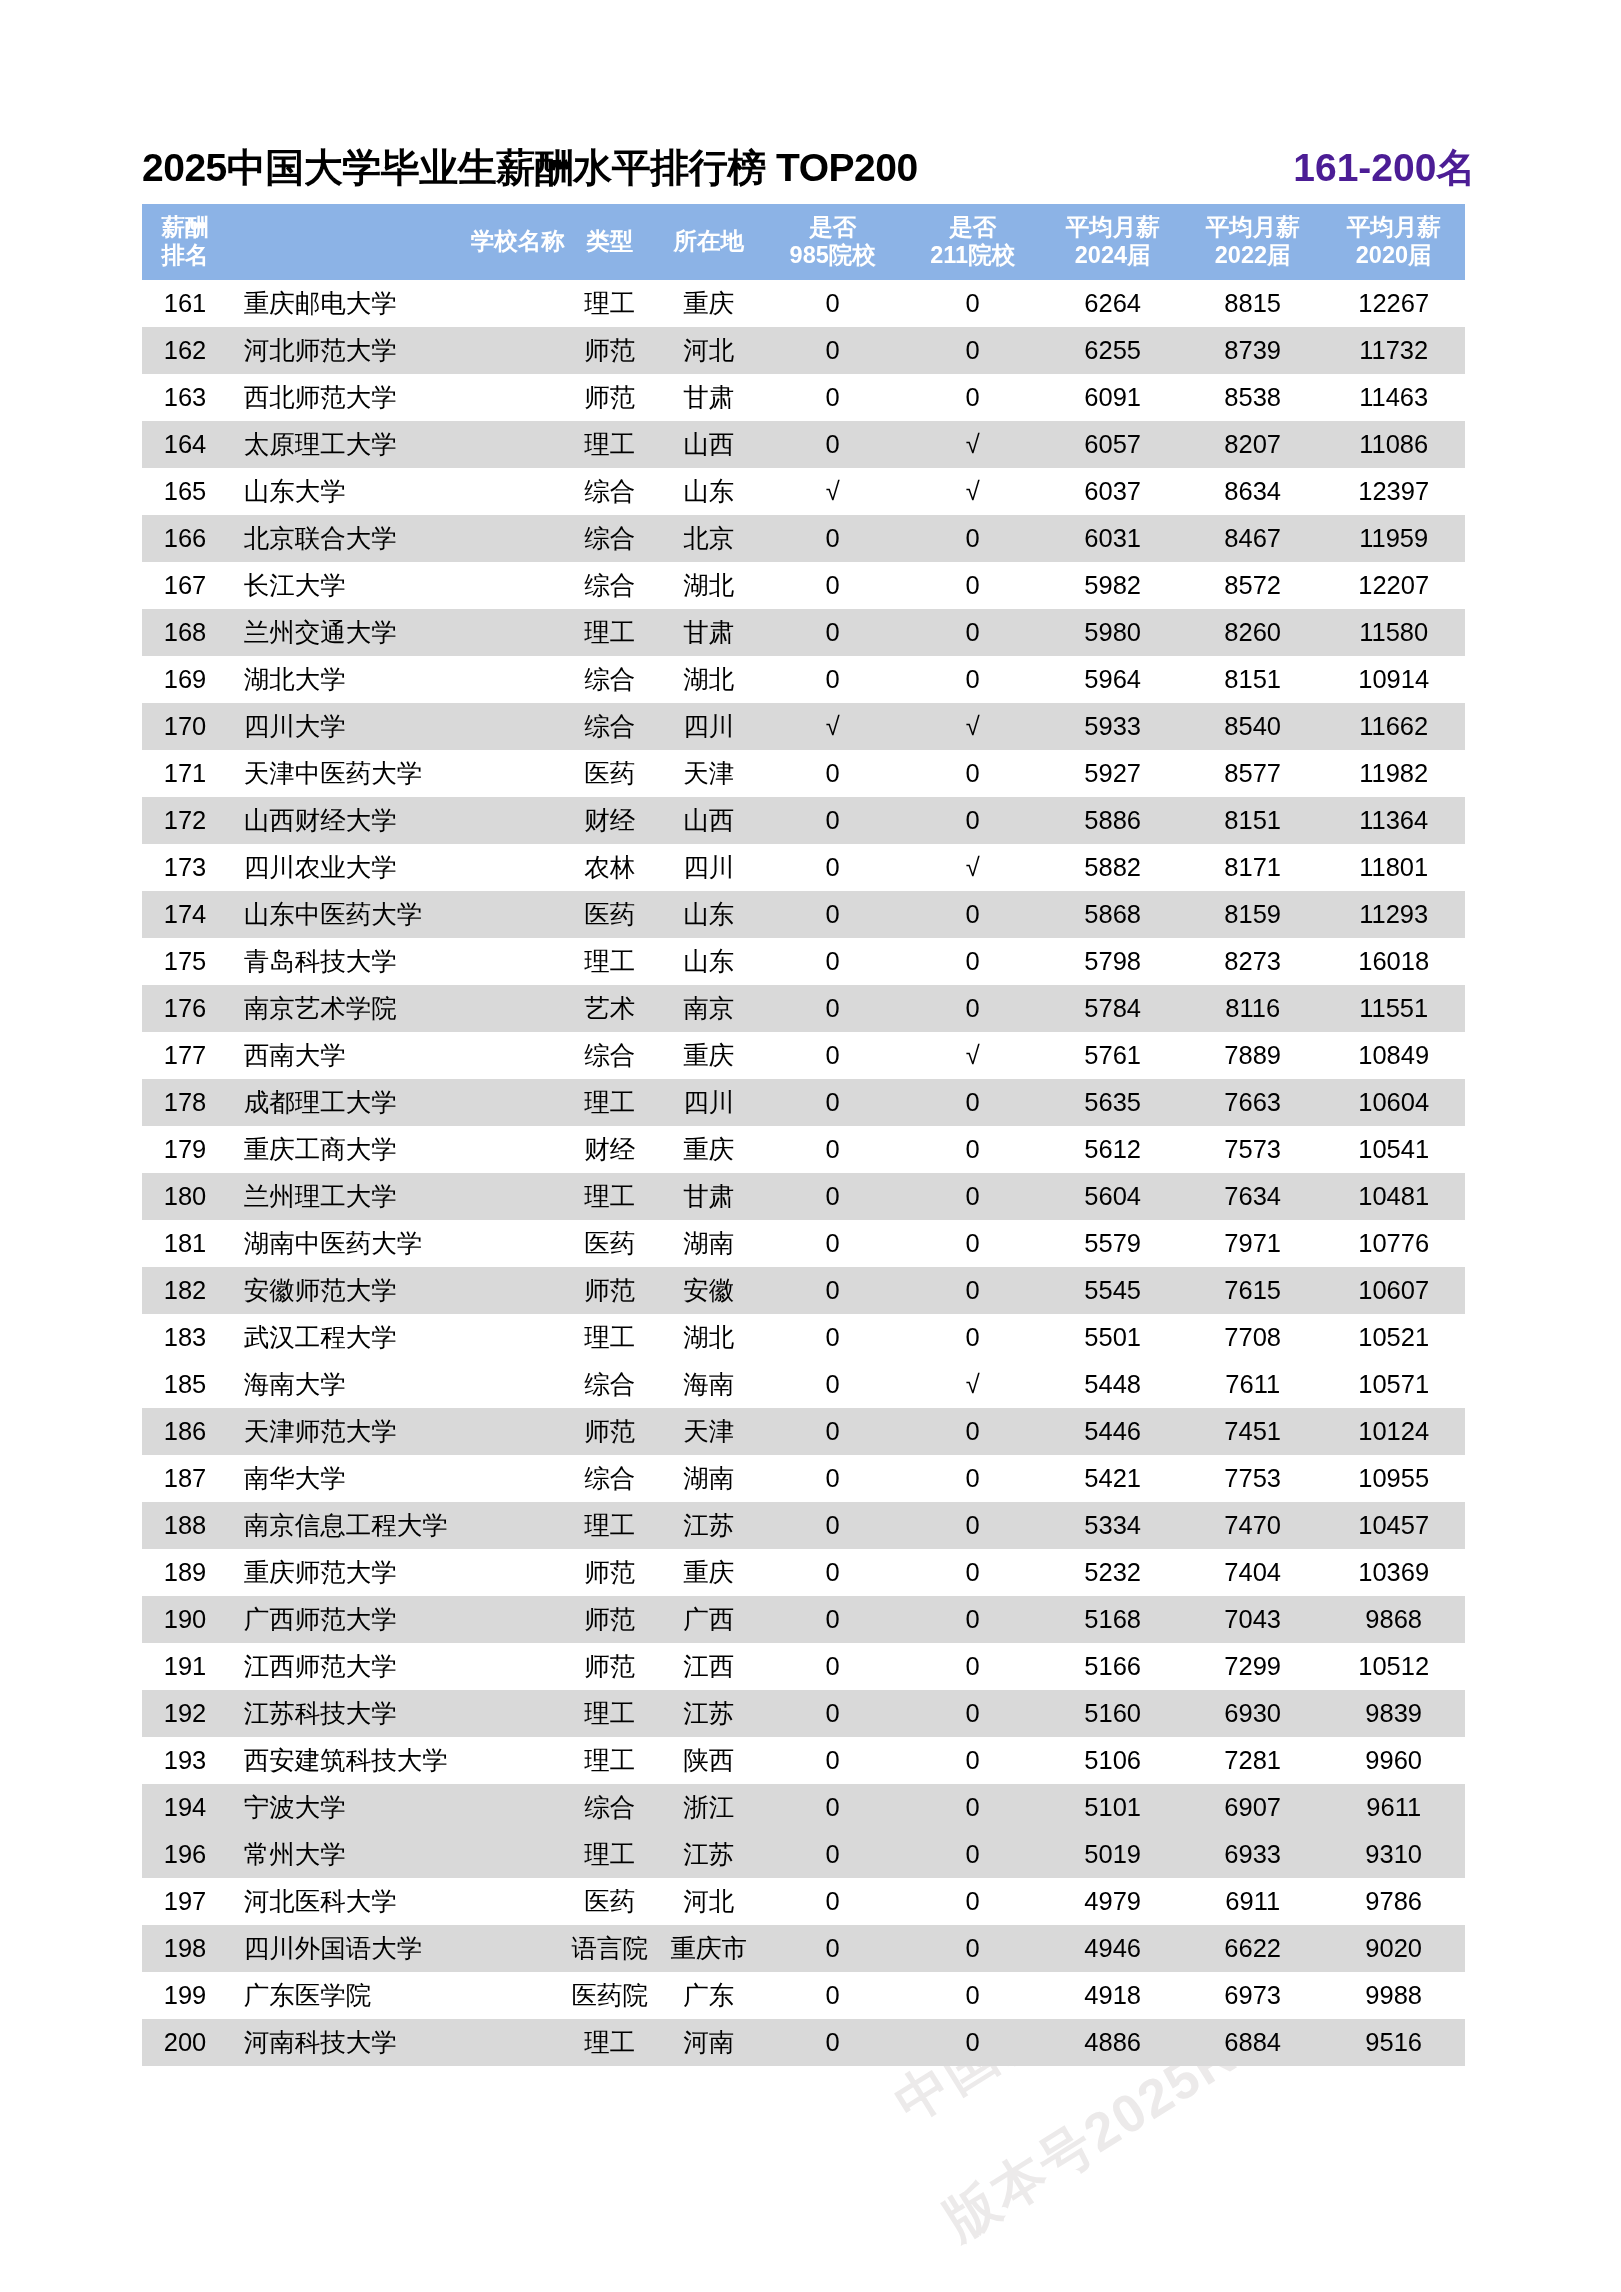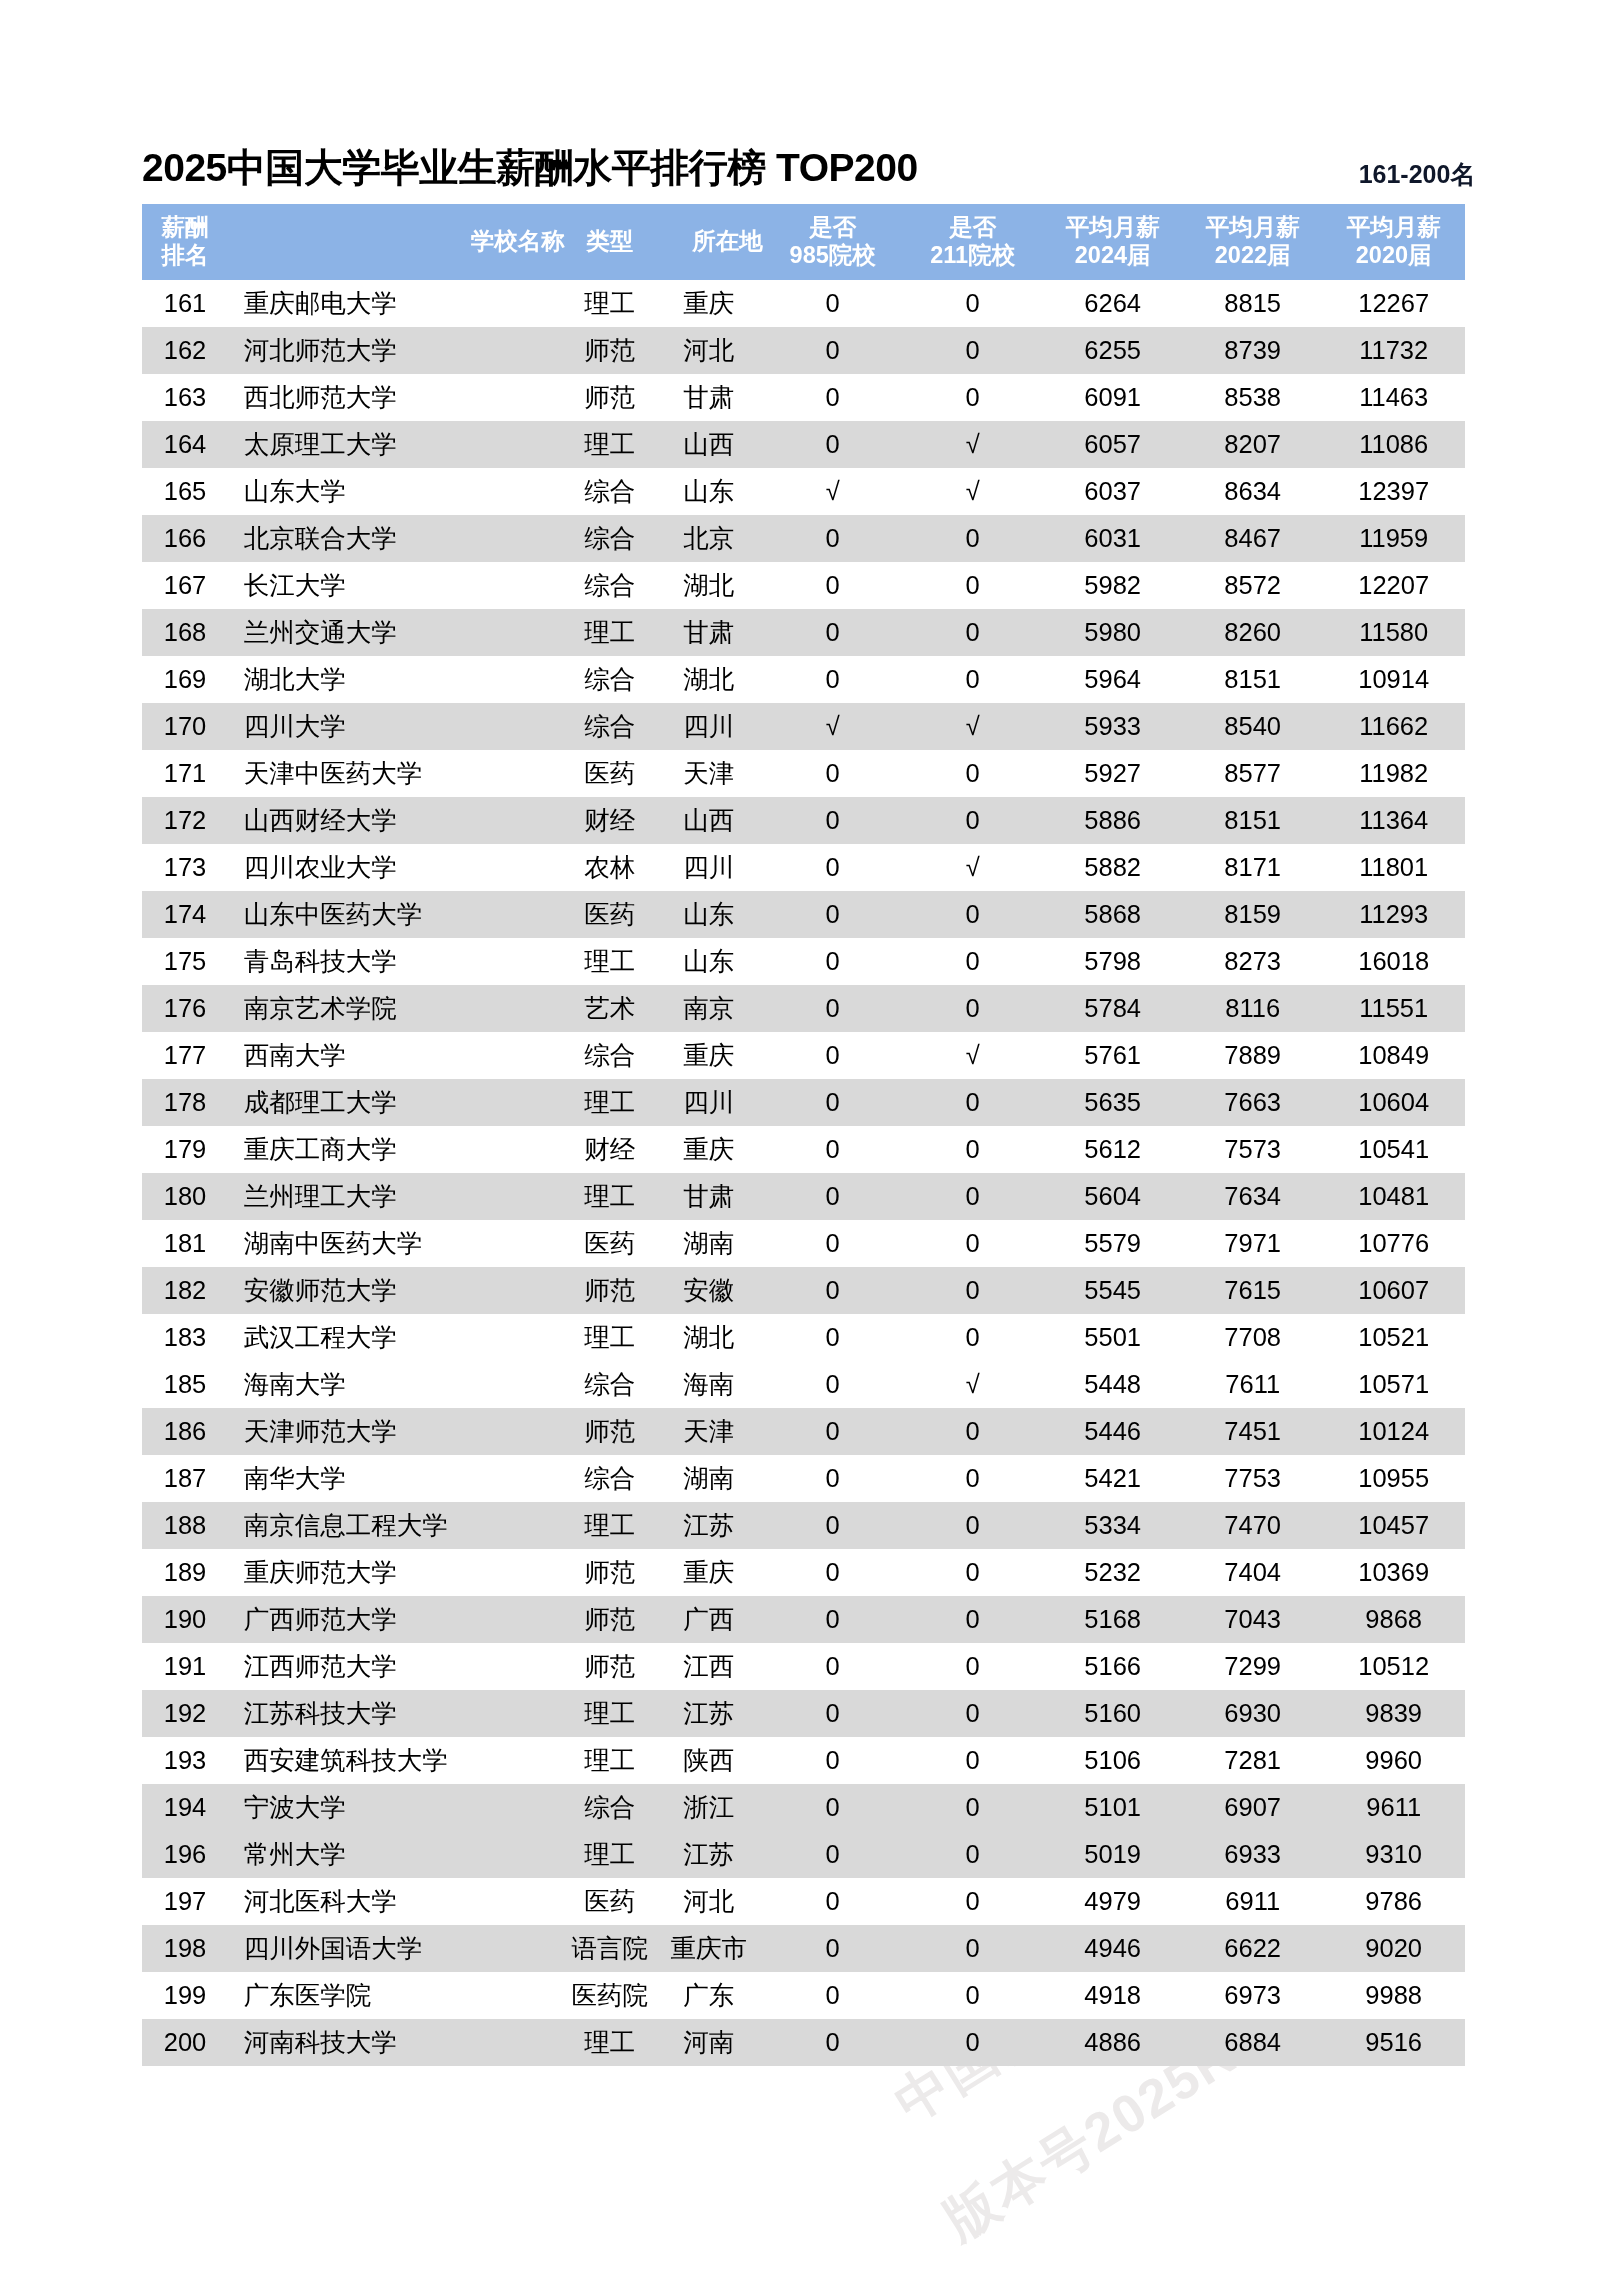--- a/index.html
+++ b/index.html
@@ -62,23 +62,23 @@
     z-index: 3;
   }
   .title {
     font-size: 39px;
     font-weight: bold;
     letter-spacing: -0.5px;
     line-height: 1;
     white-space: nowrap;
   }
   .rank-range {
-    font-size: 25px;
+    font-size: 39px;
     font-weight: bold;
-    color: #0f172a;
+    color: #4c1d95;
     letter-spacing: 0px;
     line-height: 1;
     white-space: nowrap;
     padding-right: 19.6px;
   }
 
   
   .tbl-wrap {
     position: absolute;
     left: 142px;
@@ -101,21 +101,21 @@
     vertical-align: middle;
     line-height: 1.18;
     border: none;
   }
   thead th .l1 { display: block; }
   thead th .l2 { display: block; }
 
   th.c-rank   { width: 86px;  text-align: center; }
   th.c-school { width: 323px; text-align: right; padding-left: 13.7px; }
   th.c-type   { width: 90px;  text-align: center; }
-  th.c-loc    { width: 108px; text-align: right; }
+  th.c-loc    { width: 108px; text-align: center; }
   th.c-985    { width: 140px; text-align: center; }
   th.c-211    { width: 140px; text-align: center; }
   th.c-s24    { width: 140px; text-align: center; }
   th.c-s22    { width: 140px; text-align: center; }
   th.c-s20    { width: 142px; text-align: center; }
 
   tbody tr { height: 47px; }
   tbody tr.odd  { background: #ffffff; }
   tbody tr.even { background: #d9d9d9; }
 

